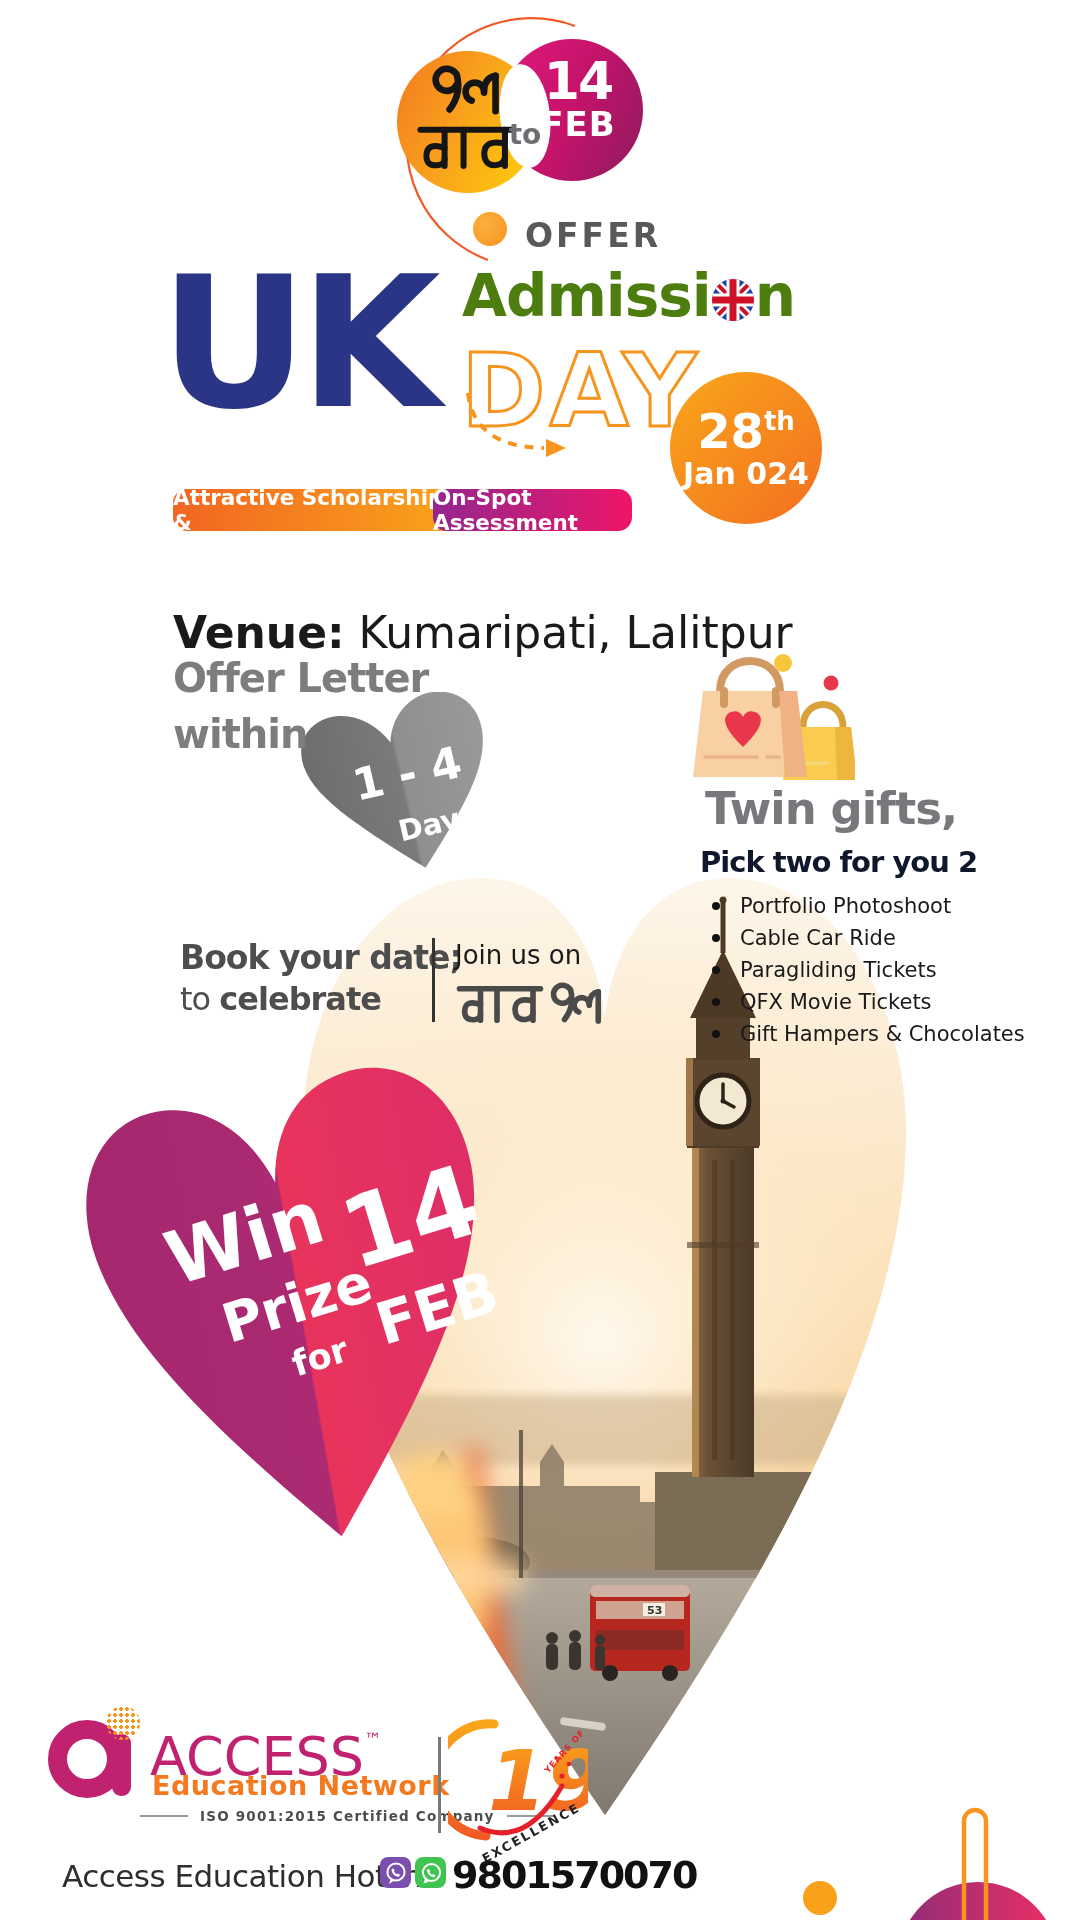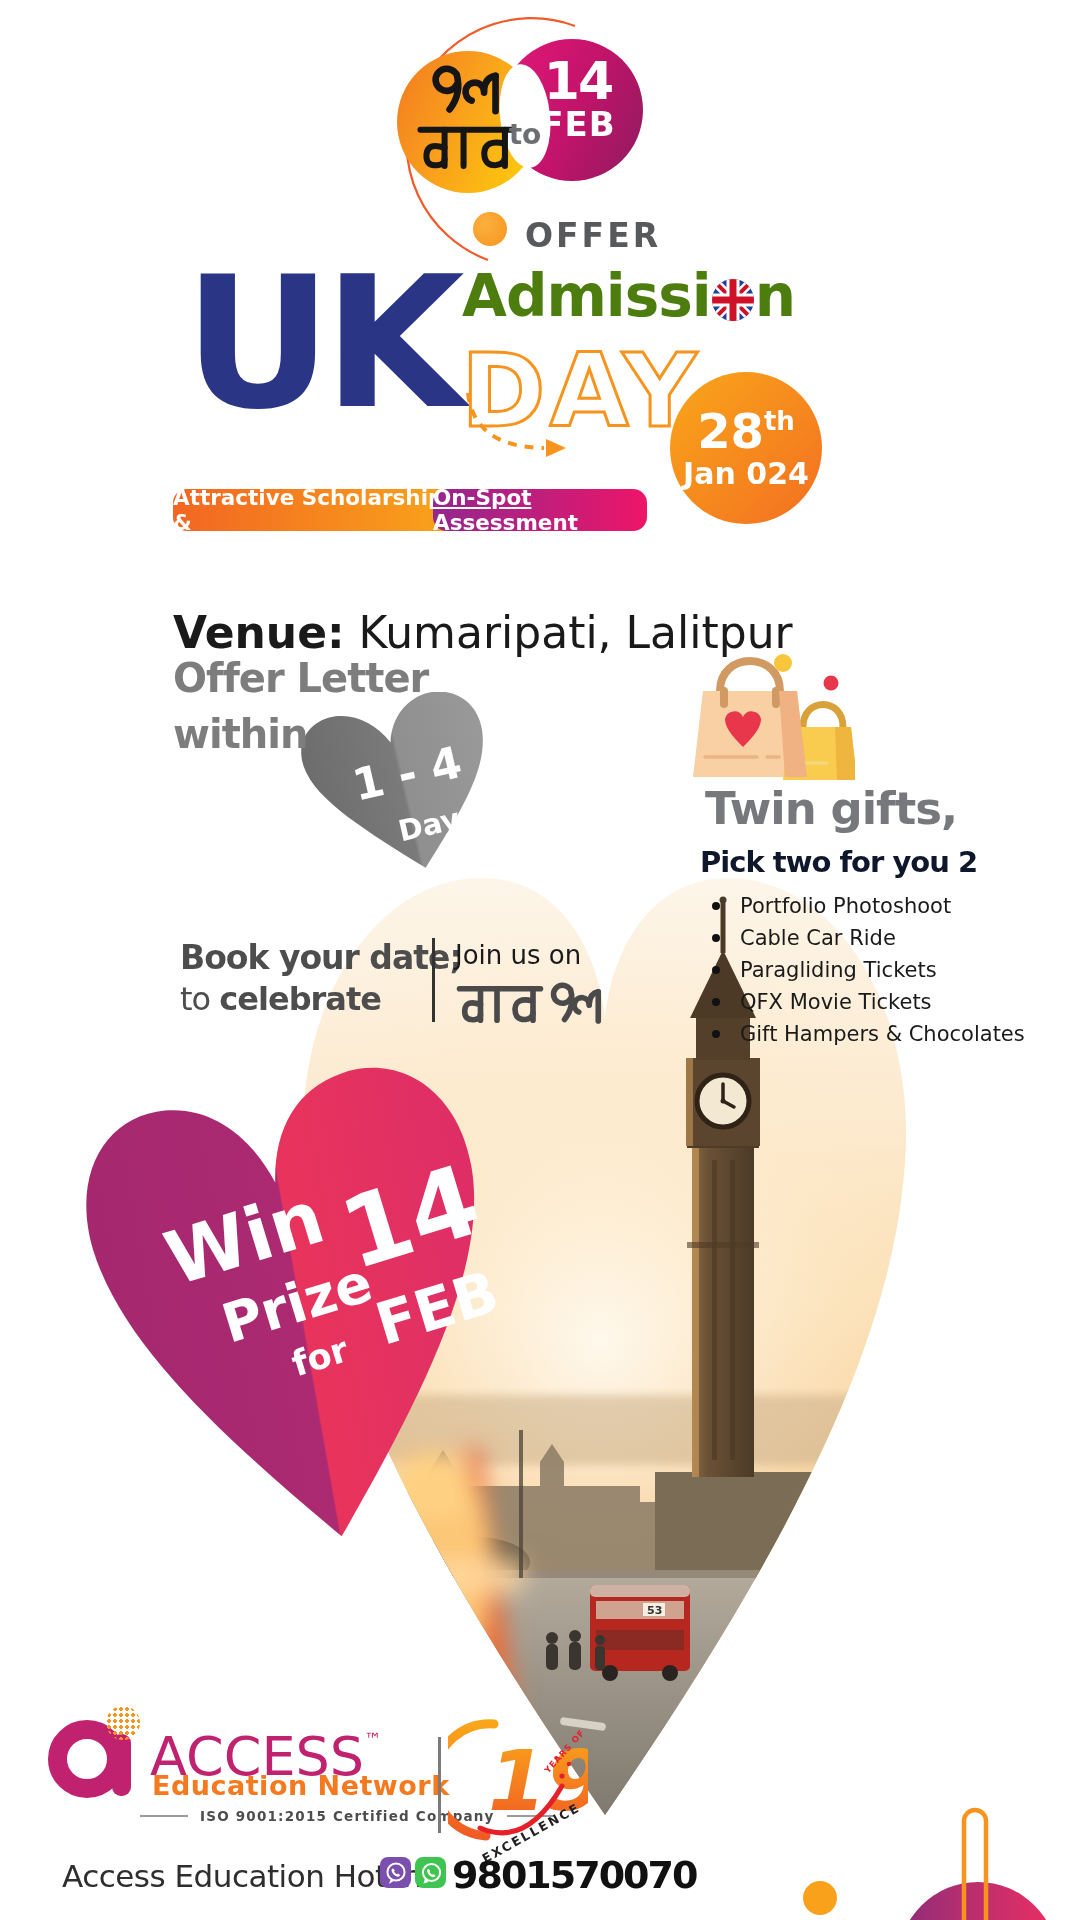--- a/index.html
+++ b/index.html
@@ -12,21 +12,21 @@
   .circle{border-radius:50%;}
   .badge-yellow{background:linear-gradient(115deg,#f37a20 0%,#f9a11c 45%,#fdc80d 90%);}
   .badge-magenta{background:linear-gradient(115deg,#e2197a 0%,#c4136a 50%,#8f1b5f 100%);}
   .badge-lens{background:#ffffff;transform:rotate(-6deg);}
   .badge-to{font-size:28px;font-weight:bold;color:#6d6e71;}
   .badge-14{font-size:52px;font-weight:800;color:#fff;line-height:50px;letter-spacing:-2px;}
   .badge-feb{font-size:34px;font-weight:800;color:#fff;line-height:36px;letter-spacing:1px;}
   .offer-dot{background:radial-gradient(circle at 35% 35%,#fbb040,#f7941d);}
   .offer-txt{font-size:33px;font-weight:bold;color:#58595b;letter-spacing:3px;}
   
-  .uk{font-size:182px;font-weight:800;color:#2b3585;letter-spacing:-8px;line-height:170px;margin-left:24px;}
+  .uk{font-size:182px;font-weight:800;color:#2b3585;letter-spacing:-8px;line-height:170px;}
   .admission{font-size:58px;font-weight:800;color:#4d7c0f;letter-spacing:-1px;}
   .flagwrap{display:inline-block;vertical-align:-6px;}
   .date-circle{background:linear-gradient(135deg,#f9a61a 0%,#f36f21 100%);color:#fff;}
   .date-day{font-size:48px;font-weight:800;line-height:50px;}
   .date-sup{font-size:26px;font-weight:800;vertical-align:18px;}
   .date-my{font-size:30px;font-weight:800;}
   .pill{height:42px;display:flex;align-items:center;justify-content:center;
         color:#fff;font-weight:bold;font-size:21.5px;border-radius:14px;}
   .pill-orange{background:linear-gradient(90deg,#f26522,#faa61a);}
   .pill-pink{background:linear-gradient(90deg,#93278f,#ed1568);}
@@ -247,21 +247,21 @@
   <path d="M16,8 Q22,62 92,63" fill="none" stroke="#f7941d" stroke-width="4" stroke-dasharray="9,8"></path>
   <polygon points="94,54 114,63 94,72" fill="#f7941d"></polygon>
 </svg>
 
 <div class="abs circle date-circle ctr" style="left:670px;top:372px;width:152px;height:152px;z-index:3;display:flex;flex-direction:column;justify-content:center;">
   <div><span class="date-day">28</span><span class="date-sup">th</span></div>
   <div class="date-my">Jan 024</div>
 </div>
 
 <div class="abs pill pill-orange" style="left:173px;top:489px;width:292px;z-index:3;">Attractive Scholarships &amp;</div>
-<div class="abs pill pill-pink" style="left:433px;top:489px;width:214px;z-index:3;text-decoration:underline;">On-Spot Assessment</div>
+<div class="abs pill pill-pink" style="left:433px;top:489px;width:199px;z-index:3;">On-Spot Assessment</div>
 
 <div class="abs venue nowrap" style="left:173px;top:562px;z-index:3;">
   <b>Venue:</b><span> Kumaripati, Lalitpur</span>
 </div>
 
 <div class="abs offer-letter" style="left:173px;top:650px;z-index:3;">
   <div>Offer Letter</div>
   <div>within</div>
 </div>
 <svg class="abs" style="left:292px;top:692px;z-index:2;" width="230" height="190" viewBox="0 0 220 190">

